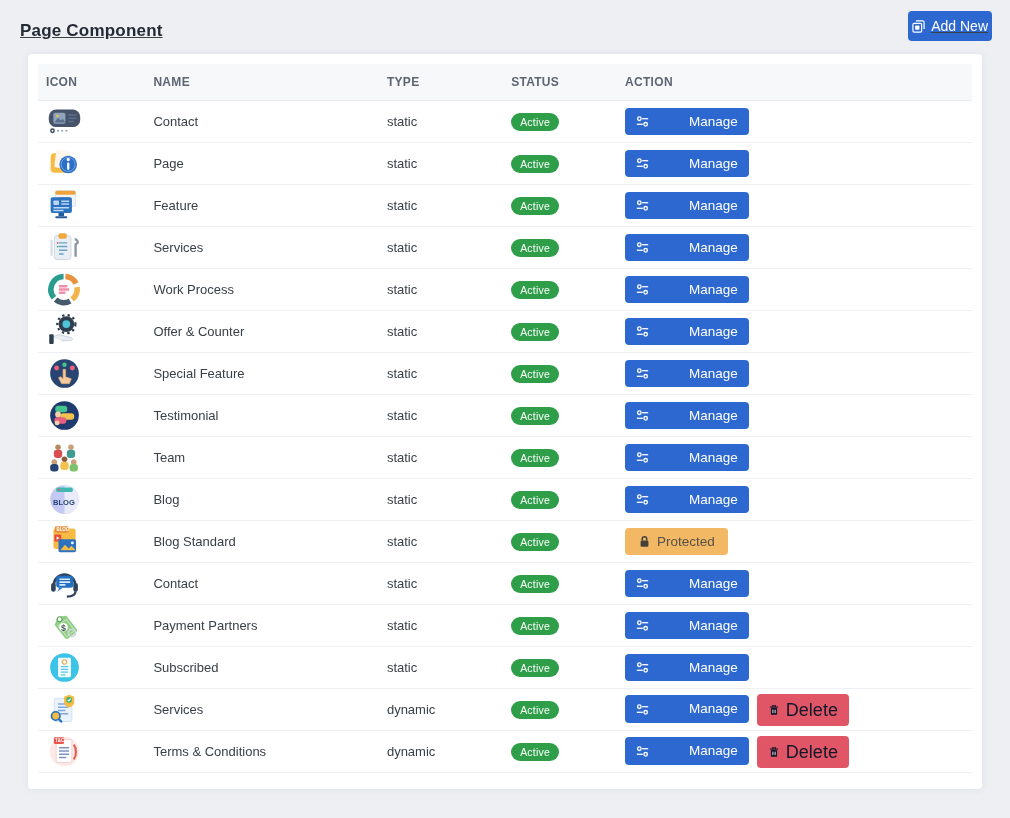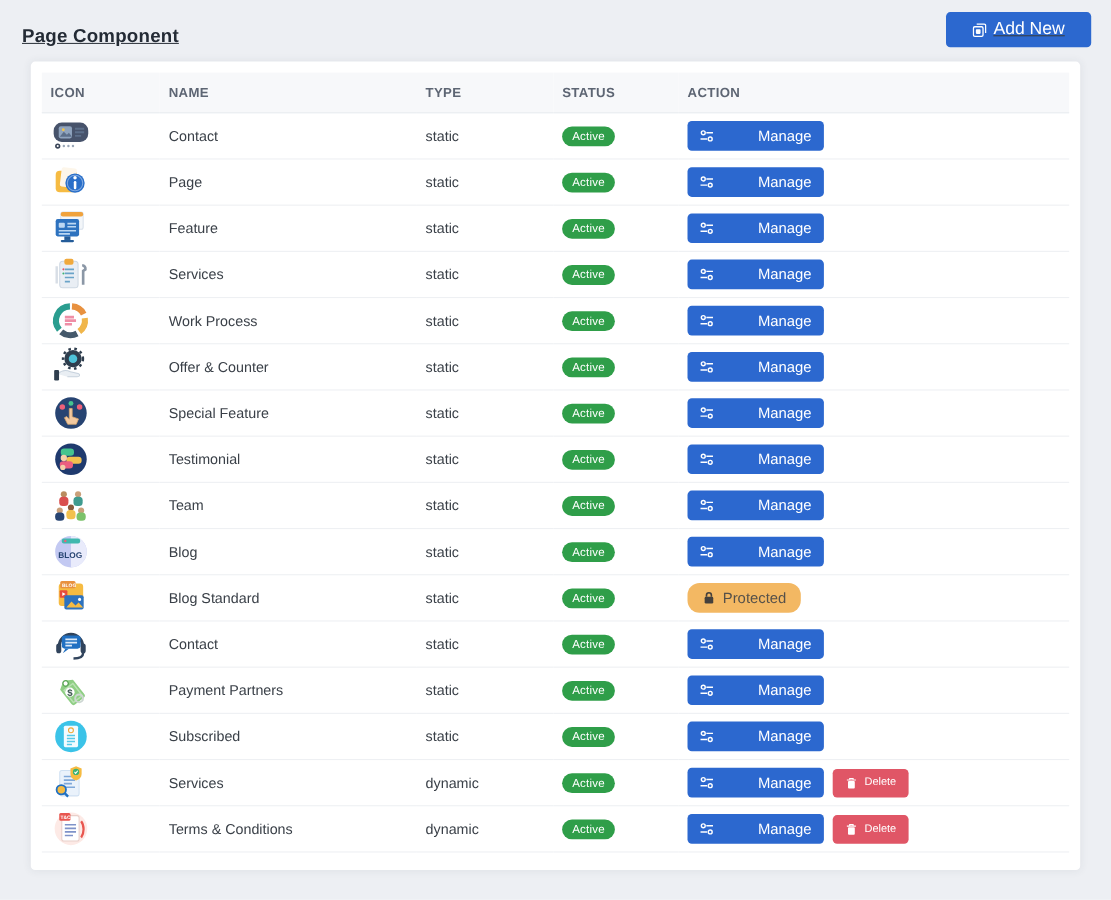--- a/index.html
+++ b/index.html
@@ -30,23 +30,23 @@
     border: none;
     border-radius: 4px;
     cursor: pointer;
     font-family: inherit;
     line-height: 1;
     white-space: nowrap;
   }
   .btn-add {
     background: var(--primary, #2c68cf);
     color: #fff;
-    font-size: 16px;
+    font-size: 14px;
     font-weight: 500;
-    padding: 8px 24px;
+    padding: 8px 4px;
   }
   .card {
     margin: 0 28px;
     background: #fff;
     border-radius: 4px;
     box-shadow: 0 0 8px rgba(40,50,70,.07);
     padding: 10px 10px 16px;
   }
   table { width: 100%; border-collapse: collapse; }
   thead th {
@@ -81,32 +81,31 @@
   .action-cell { white-space: nowrap; }
   .btn-manage {
     background: var(--primary, #2c68cf);
     color: #fff;
     font-size: 13.5px;
     padding: 7px 11px;
     gap: 40px;
   }
   .btn-delete {
     background: var(--danger, #e05666);
-    color: #ffffff;
-    font-size: 10px;
+    color: #0f172a;
+    font-size: 18px;
     padding: 7px 11px;
     margin-left: 8px;
   }
   .btn-protected {
     background: var(--warning, #f3b863);
     color: #56514a;
     font-size: 13.5px;
     padding: 7px 13px;
     cursor: default;
-    border-radius: 11px;
   }
   .btn-icon { display: inline-flex; align-items: center; }
   .btn-icon svg { display: block; }
 </style>
 </head>
 <body>
 
 <div class="topbar">
   <h1 class="page-title">Page Component</h1>
   <button class="btn btn-add">

